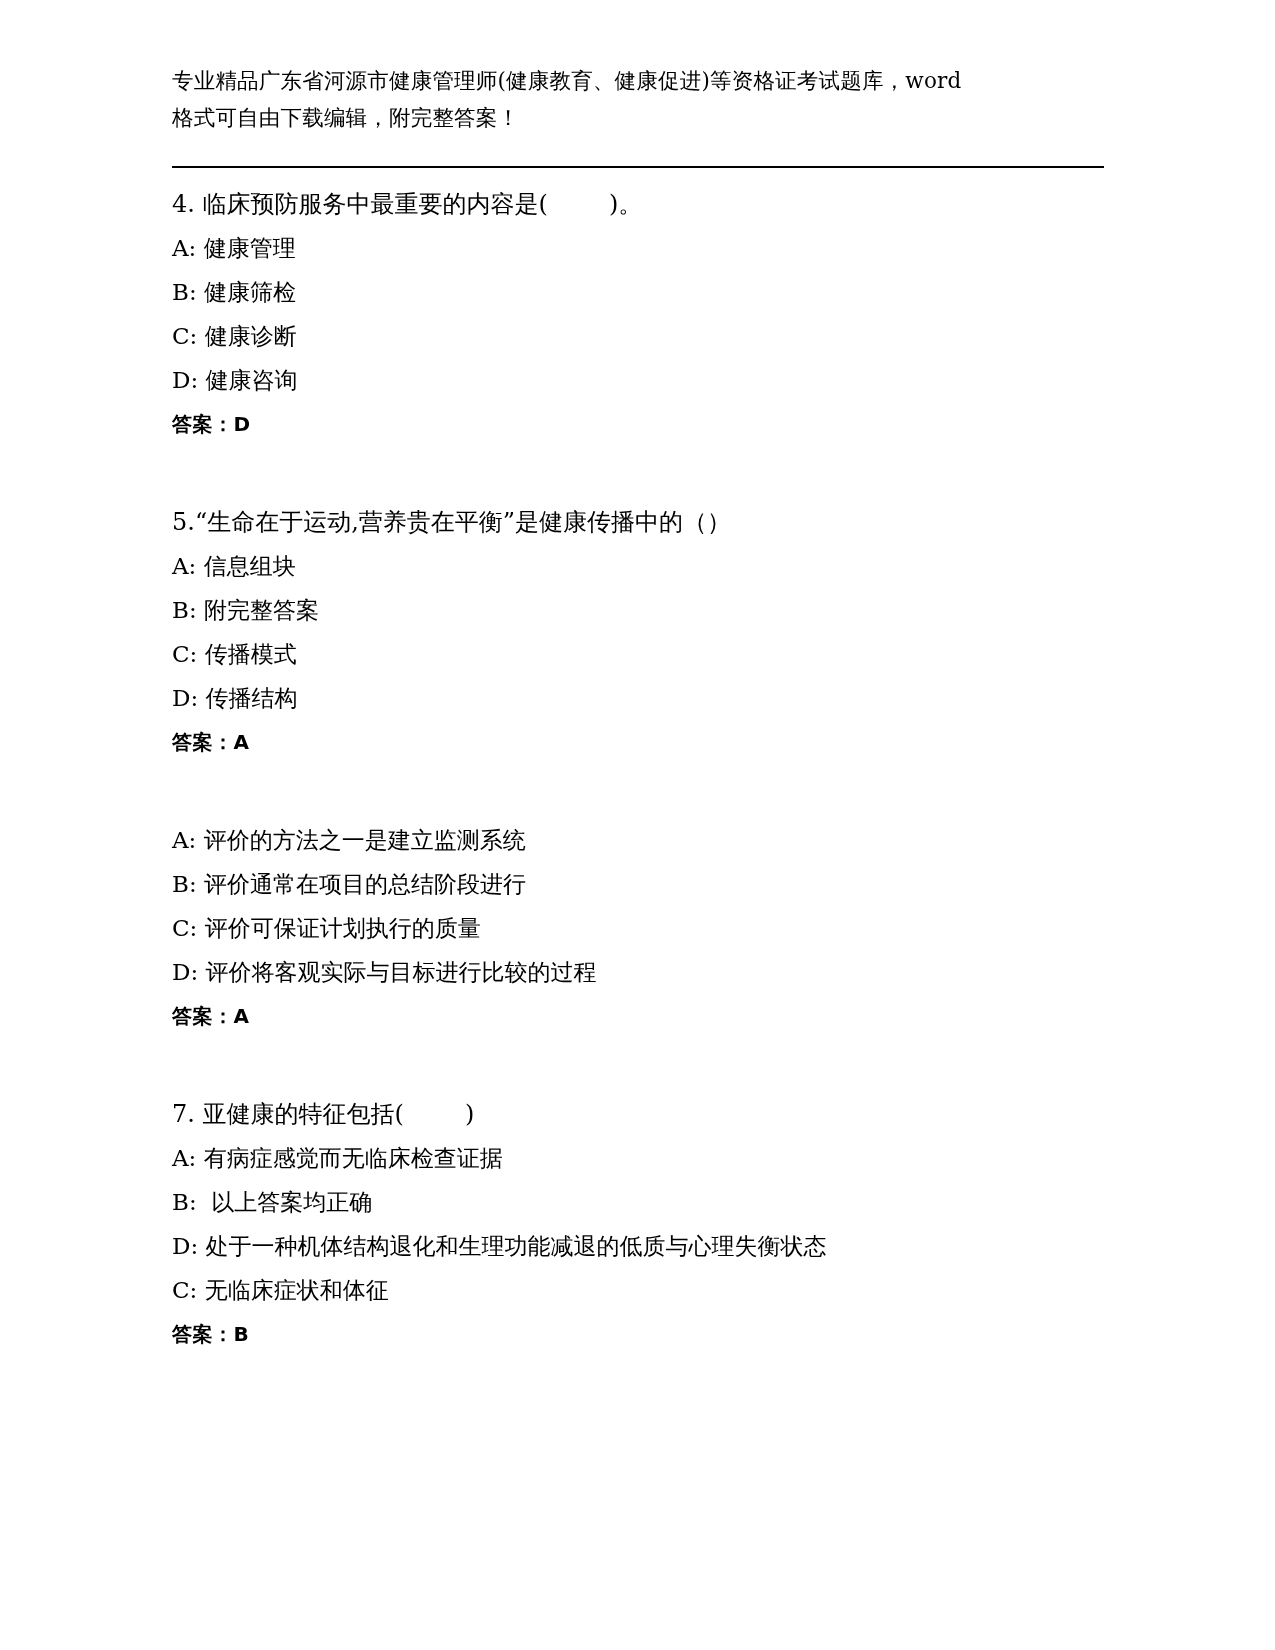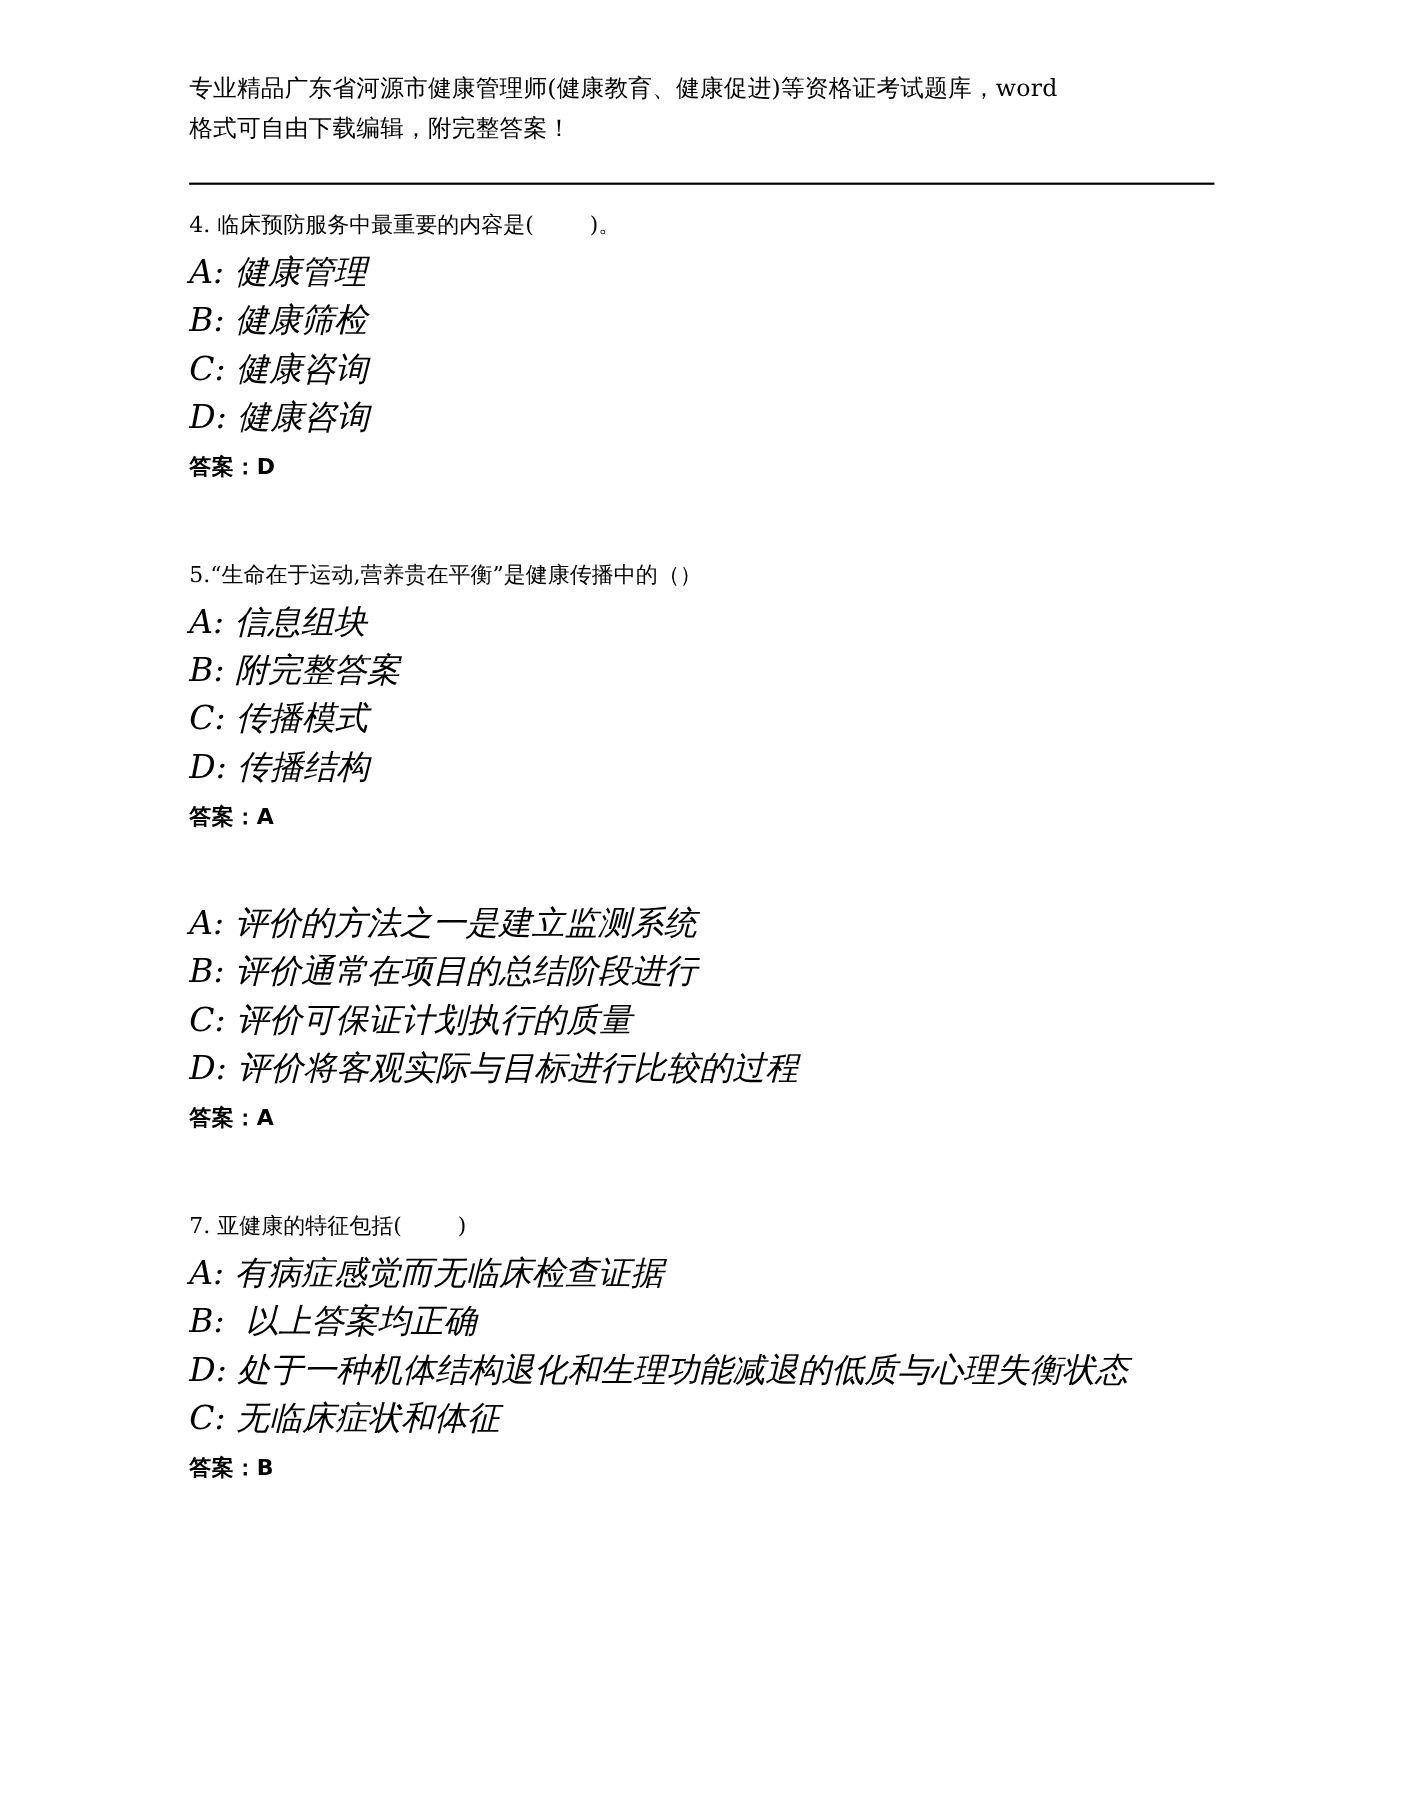--- a/index.html
+++ b/index.html
@@ -43,29 +43,28 @@
   .content {
     position: absolute;
     left: 172px;
     top: 182px;
     width: 960px;
   }
   .qblock {
     margin-bottom: 54px;
   }
   .qstem {
-    font-size: 20px;
+    font-size: 24px;
     line-height: 44px;
     white-space: pre-wrap;
   }
   .opt {
-    font-size: 30px;
+    font-size: 23px;
     line-height: 44px;
     white-space: pre-wrap;
-    font-style: italic;
   }
   .ans {
     font-size: 20px;
     line-height: 44px;
     font-weight: bold;
     font-family: "DejaVu Sans", "Liberation Sans", sans-serif;
     letter-spacing: 0.5px;
   }
   .ans .ans-label { font-family: "DejaVu Serif", "Liberation Serif", serif; }
 </style>
@@ -80,21 +79,21 @@
   </div>
 
   <div class="rule"></div>
 
   <div class="content">
 
     <div class="qblock">
       <div class="qstem">4. 临床预防服务中最重要的内容是(        )。</div>
       <div class="opt">A: 健康管理</div>
       <div class="opt">B: 健康筛检</div>
-      <div class="opt">C: 健康咨询</div>
+      <div class="opt">C: 健康诊断</div>
       <div class="opt">D: 健康咨询</div>
       <div class="ans"><span class="ans-label">答案：</span><span>D</span></div>
     </div>
 
     <div class="qblock">
       <div class="qstem">5.“生命在于运动,营养贵在平衡”是健康传播中的（）</div>
       <div class="opt">A: 信息组块</div>
       <div class="opt">B: 附完整答案</div>
       <div class="opt">C: 传播模式</div>
       <div class="opt">D: 传播结构</div>

